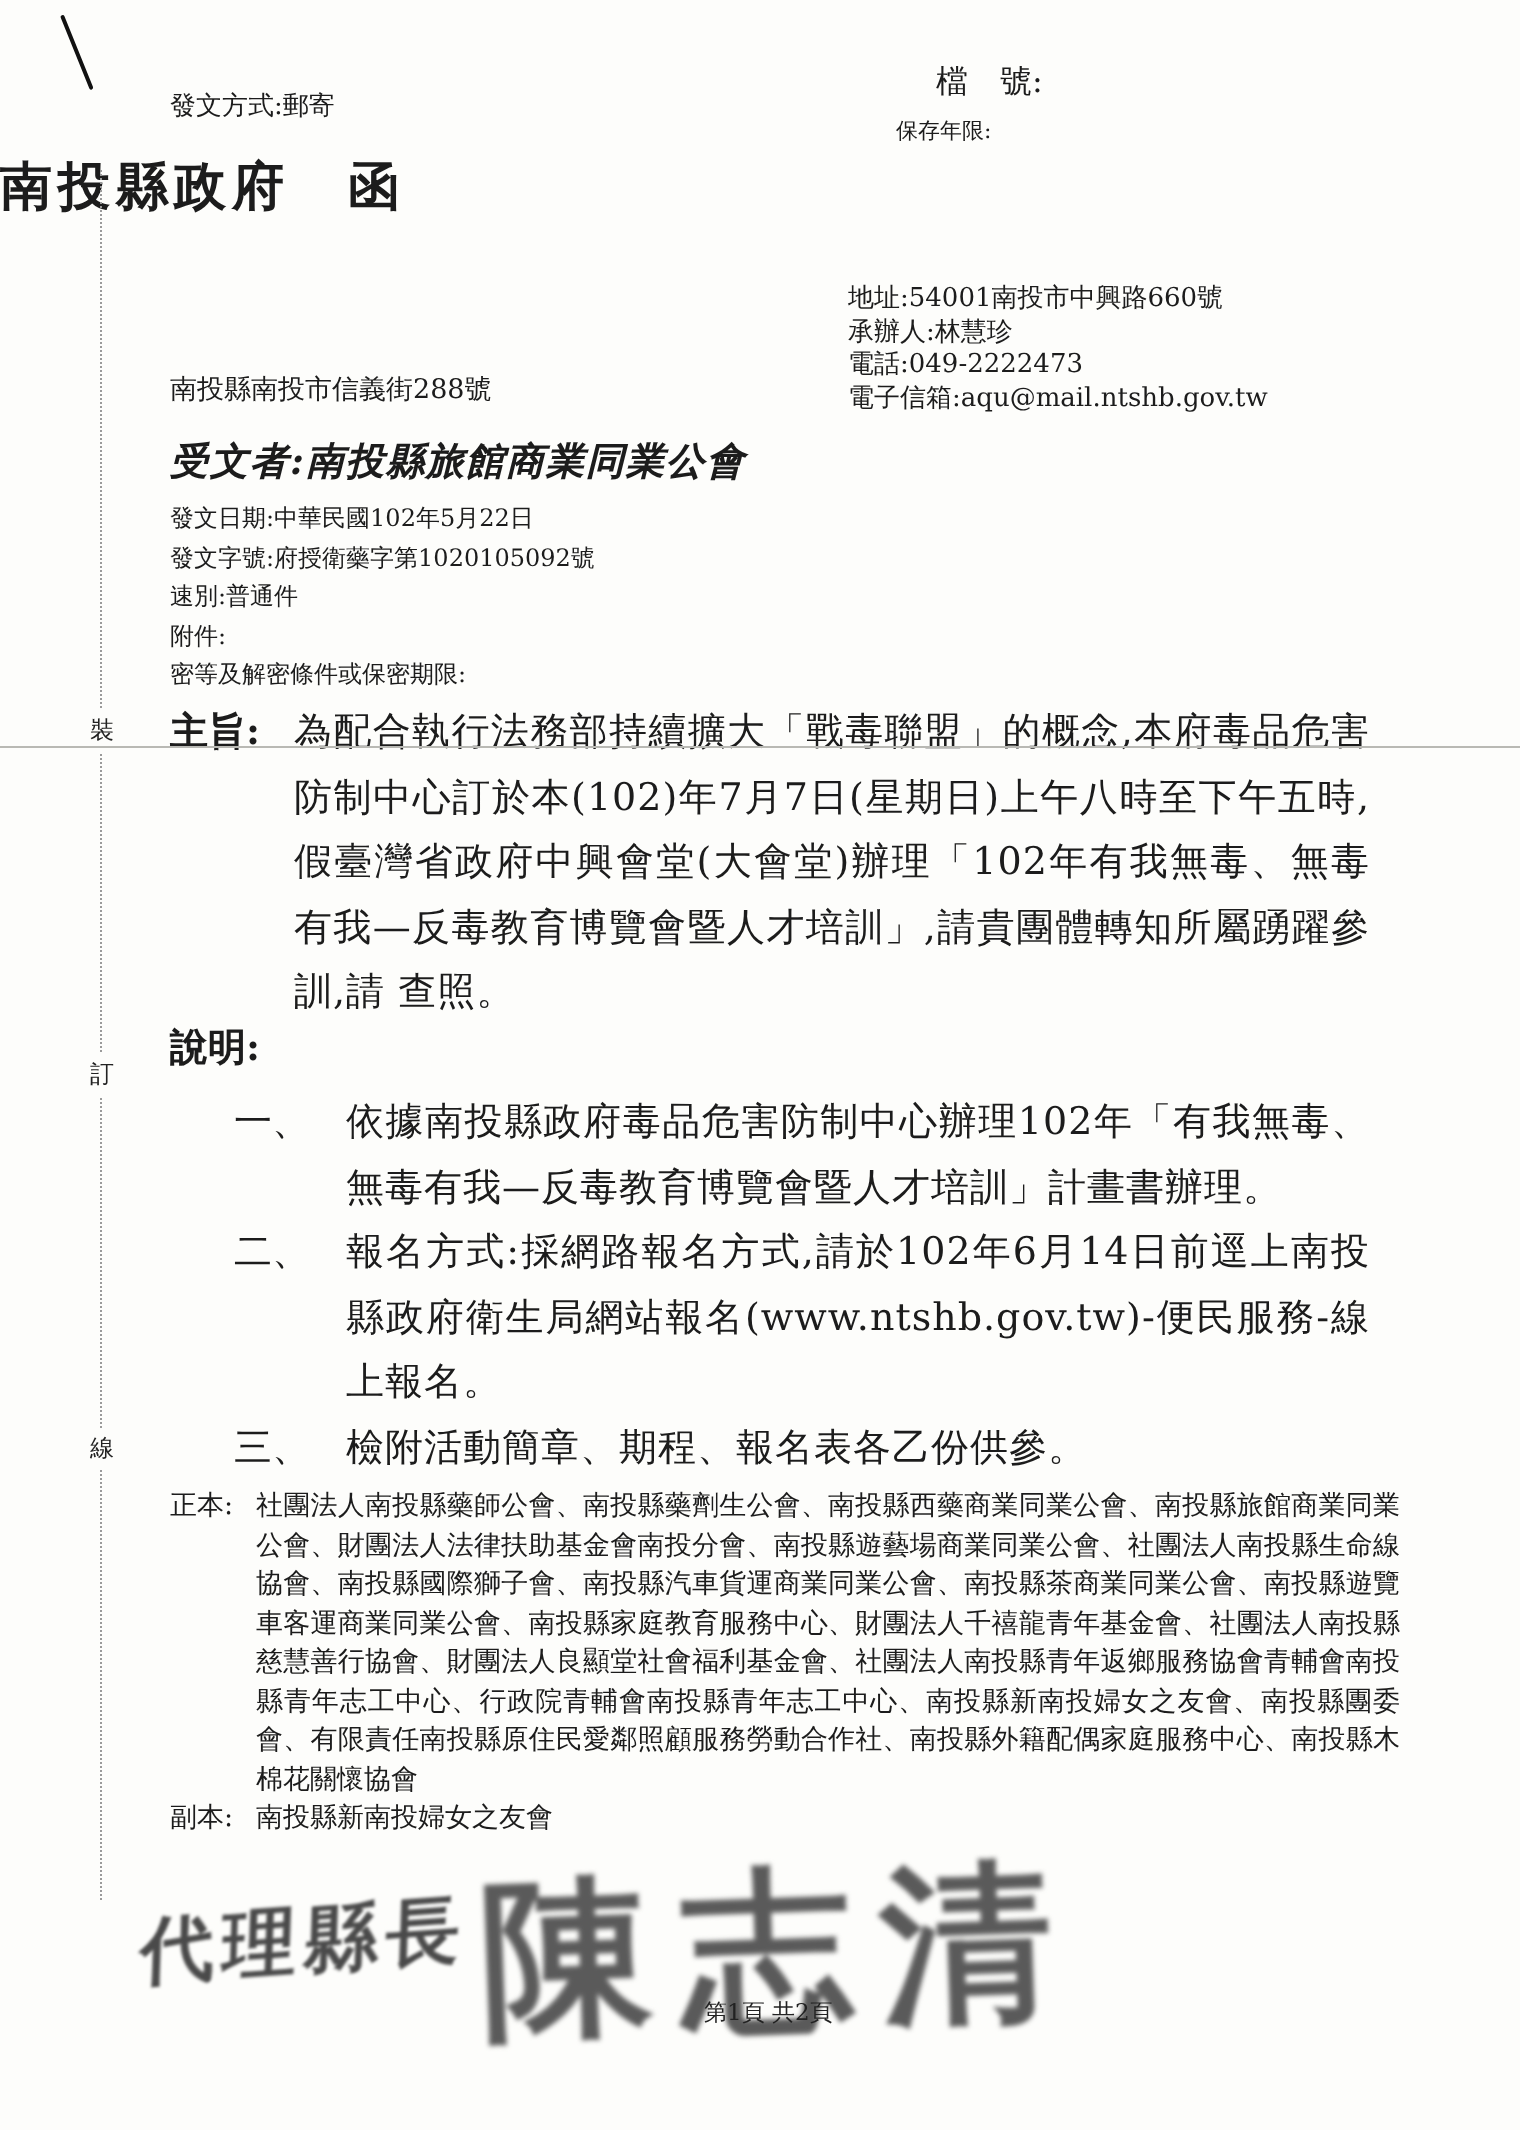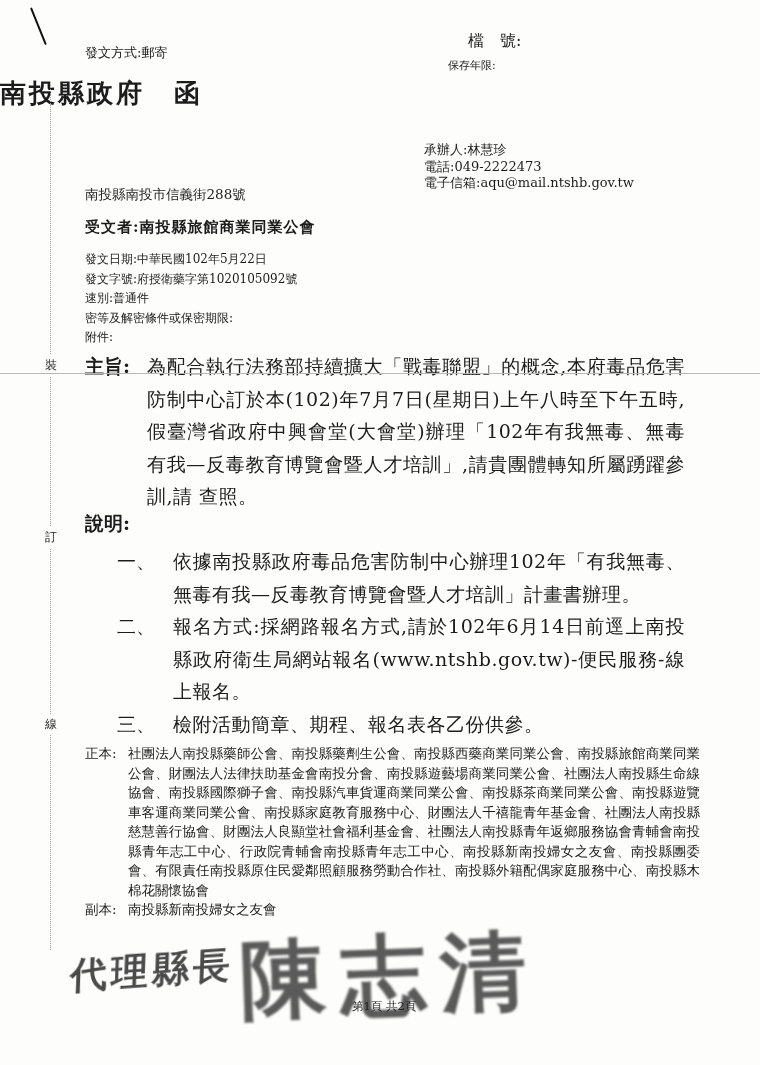--- a/index.html
+++ b/index.html
@@ -20,21 +20,21 @@
   }
   .delivery{left:85px;top:44px;font-size:13px;}
   .file-no{left:468px;top:31px;font-size:16px;}
   .retention{left:448px;top:58px;font-size:11px;}
   .doc-title{
     left:0;top:76px;width:100%;text-align:left;
     font-size:26px;font-weight:bold;letter-spacing:3px;
   }
   .sender-block{left:424px;top:142px;font-size:13px;line-height:16.5px;}
   .recipient-address{left:85px;top:186px;font-size:13.5px;}
-  .recipient-line{left:85px;top:218px;font-size:15px;font-weight:bold;letter-spacing:1px;}
+  .recipient-line{left:85px;top:218px;font-size:19px;font-weight:bold;letter-spacing:1px;font-style:italic;}
   .meta-block{left:85px;top:250px;font-size:12px;line-height:19.5px;}
   .subject-block{left:85px;top:350px;width:600px;font-size:19px;line-height:32.5px;display:flex;}
   .subject-label{flex:0 0 62px;font-weight:bold;}
   .subject-text{flex:1;text-align:justify;letter-spacing:0.5px;}
   .explain-label{left:85px;top:511px;font-size:19px;font-weight:bold;}
   .explain-items{left:117px;top:545px;width:568px;font-size:19px;line-height:32.5px;}
   .explain-item{display:flex;margin-bottom:0;}
   .explain-num{flex:0 0 56px;}
   .explain-text{flex:1;text-align:justify;letter-spacing:0.5px;}
   .dist-block{left:85px;top:744px;width:615px;font-size:13.5px;line-height:19.5px;}
@@ -76,35 +76,36 @@
 
   <div class="abs pen-mark"></div>
 
   <div class="abs delivery">發文方式:郵寄</div>
   <div class="abs file-no">檔　號:</div>
   <div class="abs retention">保存年限:</div>
 
   <div class="abs doc-title">南投縣政府　函</div>
 
   <div class="abs sender-block">
+    <div>地址:54001南投市中興路660號</div>
     <div>承辦人:林慧珍</div>
     <div>電話:049-2222473</div>
     <div>電子信箱:aqu@mail.ntshb.gov.tw</div>
   </div>
 
   <div class="abs recipient-address">南投縣南投市信義街288號</div>
 
   <div class="abs recipient-line">受文者:南投縣旅館商業同業公會</div>
 
   <div class="abs meta-block">
     <div>發文日期:中華民國102年5月22日</div>
     <div>發文字號:府授衛藥字第1020105092號</div>
     <div>速別:普通件</div>
+    <div>附件:</div>
     <div>密等及解密條件或保密期限:</div>
-    <div>附件:</div>
   </div>
 
   <div class="abs subject-block">
     <div class="subject-label">主旨:</div>
     <div class="subject-text">為配合執行法務部持續擴大「戰毒聯盟」的概念,本府毒品危害防制中心訂於本(102)年7月7日(星期日)上午八時至下午五時,假臺灣省政府中興會堂(大會堂)辦理「102年有我無毒、無毒有我—反毒教育博覽會暨人才培訓」,請貴團體轉知所屬踴躍參訓,請 查照。</div>
   </div>
 
   <div class="abs explain-label">說明:</div>
 
   <div class="abs explain-items">

